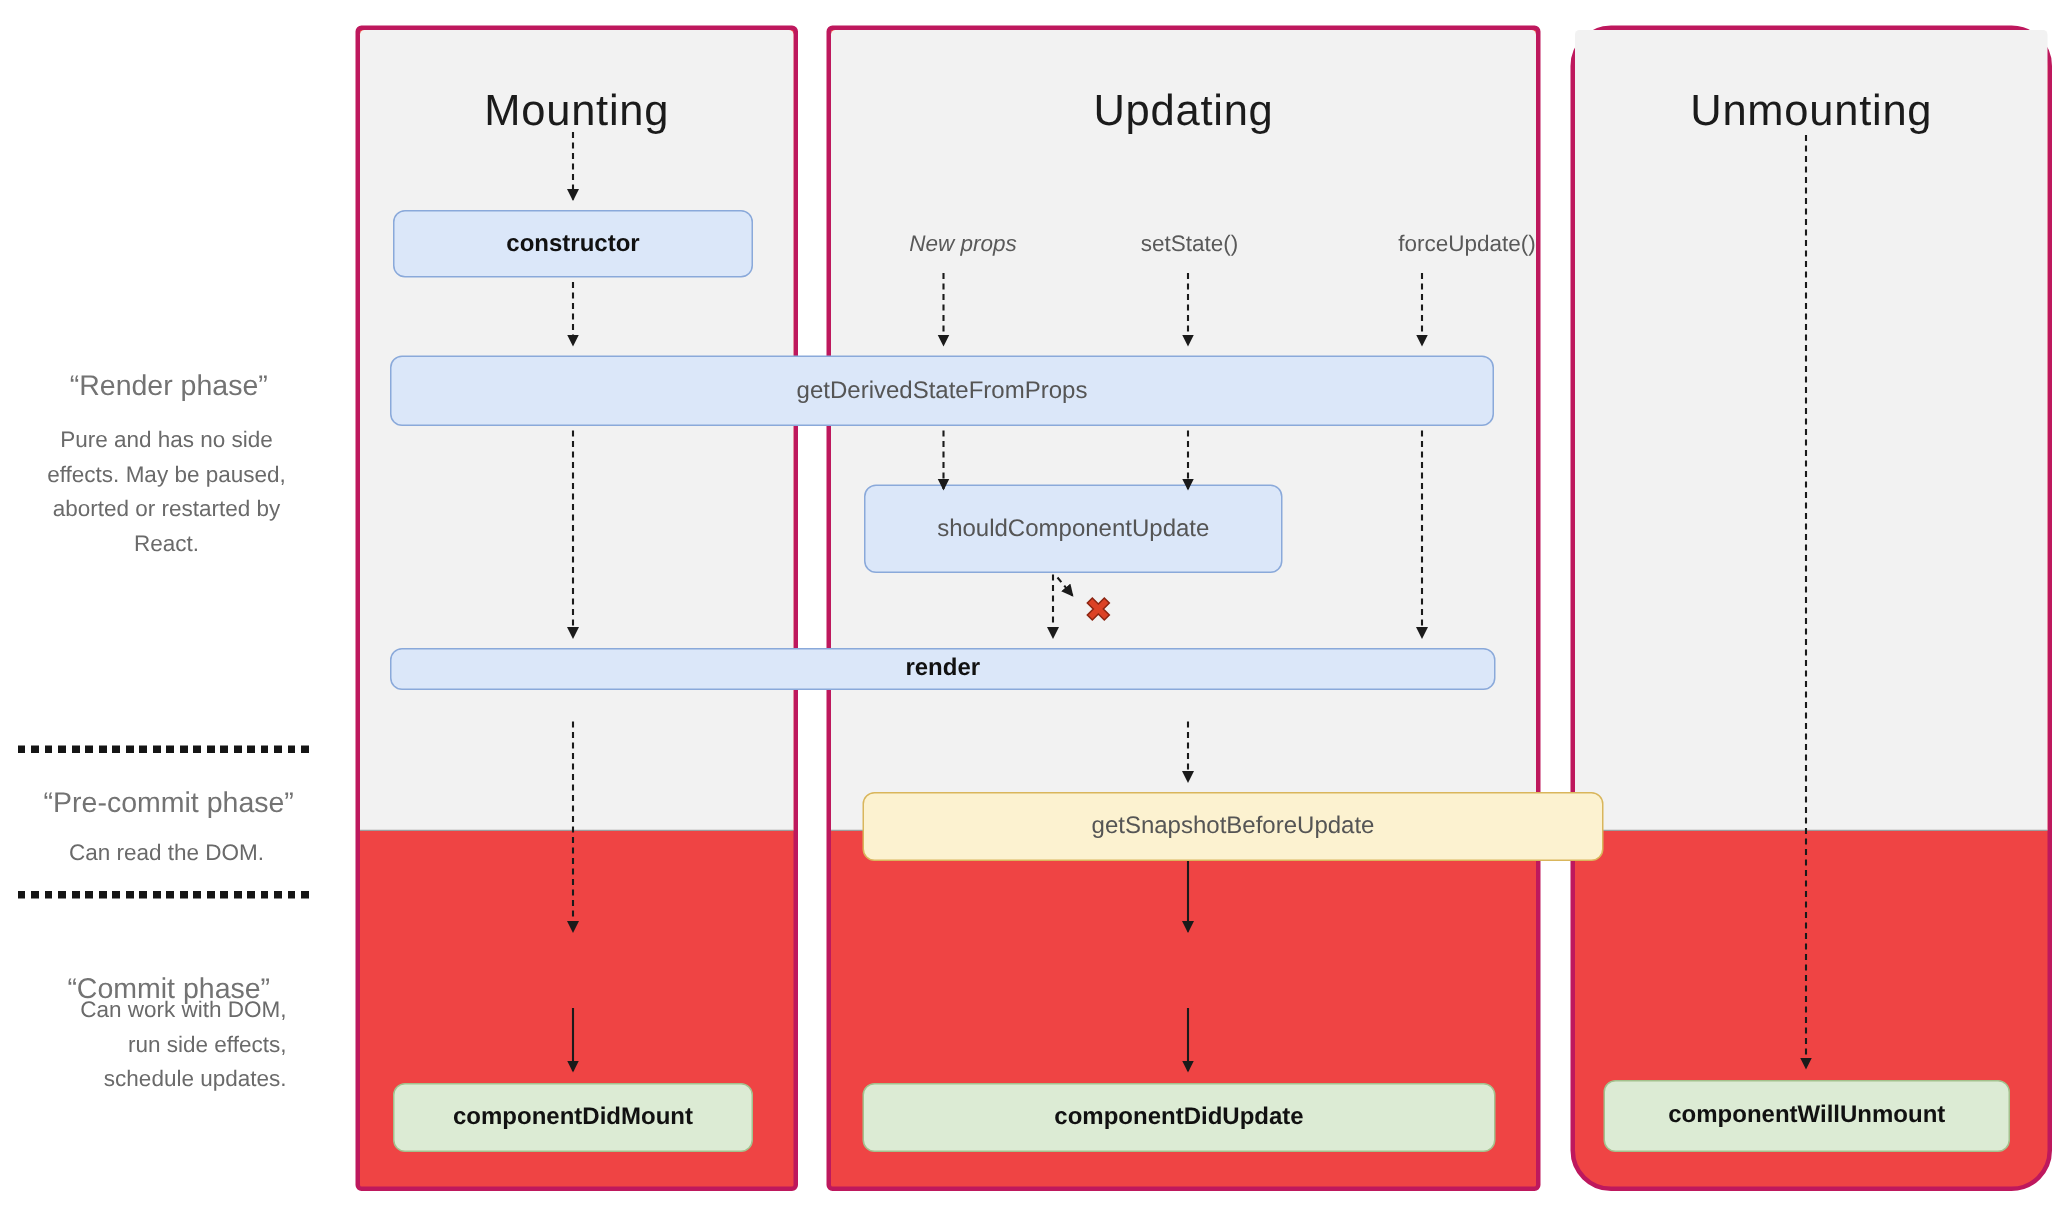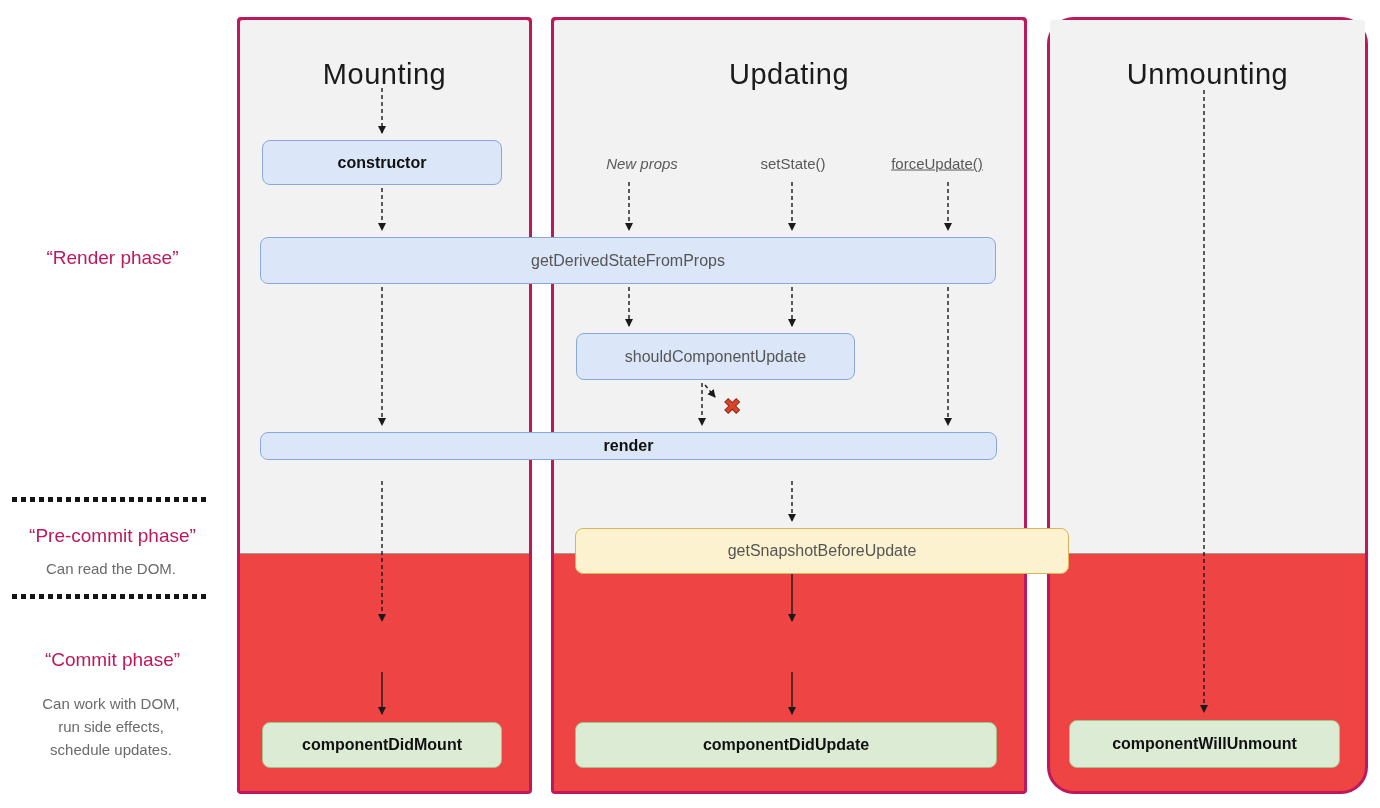--- a/index.html
+++ b/index.html
@@ -25,72 +25,73 @@
   .box.gray  {font-weight:400;color:#555555;}
   .box.italic{font-style:italic;}
 
   
   .trigger{position:absolute;transform:translate(-50%,-50%);font-size:15px;
            color:#595959;white-space:nowrap;z-index:3;}
   .trigger.italic{font-style:italic;}
 
   
   .phase-title{position:absolute;width:225px;text-align:center;font-size:19px;
-               color:#be185d;font-weight:400;}
+               color:#737373;font-weight:400;}
   .phase-desc{position:absolute;text-align:center;font-size:15px;color:#6a6a6a;
               line-height:23px;}
   .dotted-divider{position:absolute;left:12px;width:198px;height:5px;
       background-image:repeating-linear-gradient(to right,#151515 0px,#151515 5px,transparent 5px,transparent 9px);}
 
   
   #arrow-layer{position:absolute;left:0;top:0;z-index:4;pointer-events:none;}
   .skip-x{position:absolute;z-index:5;font-size:22px;font-weight:700;color:#dc4226;
           -webkit-text-stroke:1px #8b2512;line-height:22px;}
 </style>
 </head>
 <body>
 
 <div id="stage">
 
   <div class="phase-title" style="top:247px;left:0;">“Render phase”</div>
+  <div class="phase-desc" style="top:282px;left:16px;width:190px;">Pure and has no side effects. May be paused, aborted or restarted by React.</div>
 
   <div class="dotted-divider" style="top:497px;"></div>
 
   <div class="phase-title" style="top:525px;left:0;">“Pre-commit phase”</div>
   <div class="phase-desc" style="top:557px;left:16px;width:190px;">Can read the DOM.</div>
 
   <div class="dotted-divider" style="top:594px;"></div>
 
   <div class="phase-title" style="top:649px;left:0;">“Commit phase”</div>
-  <div class="phase-desc" style="top:692px;left:31px;width:160px;">Can work with DOM, run side effects, schedule updates.</div>
+  <div class="phase-desc" style="top:662px;left:31px;width:160px;text-align:right;">Can work with DOM, run side effects, schedule updates.</div>
 
   <div class="panel" style="left:237px;width:289px;">
     <div class="panel-gray"></div>
     <div class="col-title">Mounting</div>
   </div>
 
   <div class="panel" style="left:551px;width:470px;">
     <div class="panel-gray"></div>
     <div class="col-title">Updating</div>
   </div>
 
   <div class="panel" style="left:1047px;width:315px;border-radius:27px;">
     <div class="panel-gray"></div>
     <div class="col-title">Unmounting</div>
   </div>
 
   <div class="trigger italic" style="left:642px;top:163px;">New props</div>
   <div class="trigger" style="left:793px;top:163px;">setState()</div>
-  <div class="trigger" style="left:937px;top:163px;text-decoration:underline;">forceUpdate()</div>
+  <div class="trigger" style="left:978px;top:163px;">forceUpdate()</div>
 
   <div class="box blue bold" style="left:262px;top:140px;width:240px;height:45px;">constructor</div>
 
   <div class="box blue gray" style="left:260px;top:237px;width:736px;height:47px;">getDerivedStateFromProps</div>
 
-  <div class="box blue gray" style="left:576px;top:333px;width:279px;height:47px;">shouldComponentUpdate</div>
+  <div class="box blue gray" style="left:576px;top:323px;width:279px;height:59px;">shouldComponentUpdate</div>
 
   <div class="box blue bold" style="left:260px;top:432px;width:737px;height:28px;">render</div>
 
   <div class="box yellow gray" style="left:575px;top:528px;width:494px;height:46px;">getSnapshotBeforeUpdate</div>
 
 
   <div class="box green bold" style="left:262px;top:722px;width:240px;height:46px;">componentDidMount</div>
 
   <div class="box green bold" style="left:575px;top:722px;width:422px;height:46px;">componentDidUpdate</div>
 

